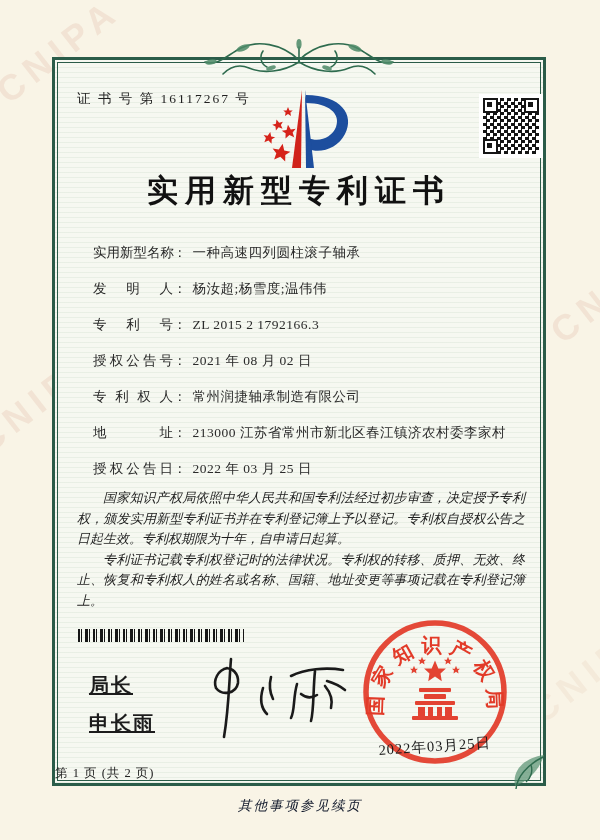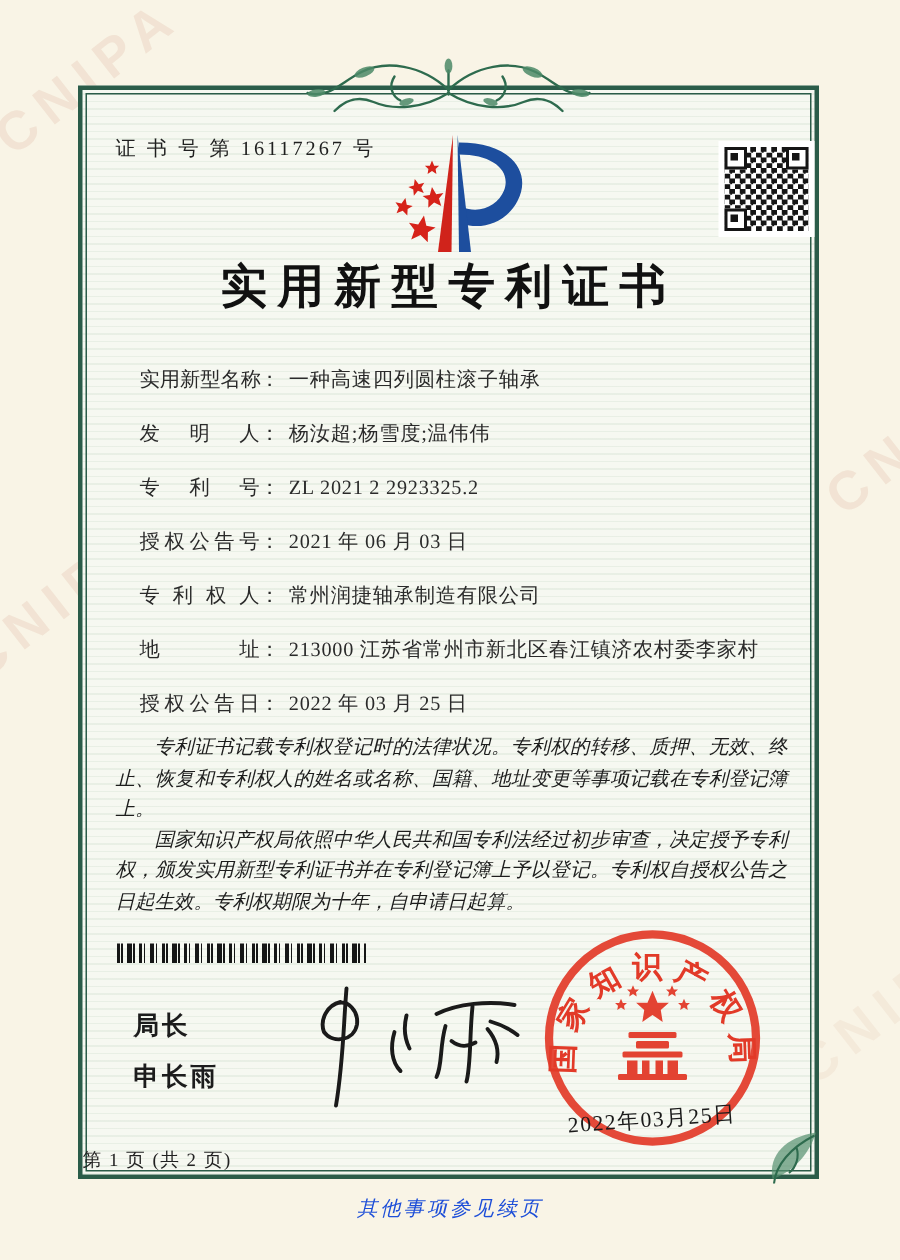--- a/index.html
+++ b/index.html
@@ -54,28 +54,28 @@
     font-size:13px;line-height:20.5px;text-align:justify;
     font-style:italic;color:#1d1d1d;
   }
   .body-text p{margin:0;text-indent:2em;}
   
   .barcode{
     position:absolute;left:23px;top:569px;width:166px;height:13px;
     background:repeating-linear-gradient(90deg,#161616 0 2px,transparent 2px 3px,#161616 3px 4px,transparent 4px 7px,#161616 7px 10px,transparent 10px 11px,#161616 11px 12px,transparent 12px 15px);
   }
   .director{position:absolute;left:34px;top:612px;font-family:"Liberation Sans","DejaVu Sans",sans-serif;
-    font-weight:bold;font-size:17px;color:#1c1c1c;}
+    font-weight:bold;font-size:20px;color:#1c1c1c;text-decoration:underline;}
   .director div{margin-bottom:11px;letter-spacing:2px;}
   .signature{position:absolute;left:132px;top:592px;}
   .seal{position:absolute;left:301px;top:556px;}
   .page-num{position:absolute;left:0;right:0;top:705px;font-size:12.5px;letter-spacing:1px;color:#222;}
   .footer-note{
     position:absolute;left:0;right:0;top:797px;text-align:center;
-    font-size:13.5px;font-style:italic;letter-spacing:2px;color:#1d4ed8;
+    font-size:13.5px;font-style:italic;letter-spacing:2px;color:#0f172a;
   }
 </style>
 </head>
 <body>
 
 <span class="wm" style="left:-14px;top:30px">CNIPA</span>
 <span class="wm" style="left:-34px;top:380px">CNIPA</span>
 <span class="wm faint" style="left:268px;top:150px">CNIPA</span>
 <span class="wm faint" style="left:330px;top:280px">CNIPA</span>
 <span class="wm" style="left:540px;top:270px">CNIPA</span>
@@ -152,39 +152,39 @@
   <div class="title">实用新型专利证书</div>
 
   <div class="fields">
     <div class="frow">
       <span class="flabel">实用新型名称</span><span class="fcolon">：</span><span class="fvalue">一种高速四列圆柱滚子轴承</span>
     </div>
     <div class="frow">
       <span class="flabel">发明人</span><span class="fcolon">：</span><span class="fvalue">杨汝超;杨雪度;温伟伟</span>
     </div>
     <div class="frow">
-      <span class="flabel">专利号</span><span class="fcolon">：</span><span class="fvalue">ZL 2021 2 2923325.2</span>
-    </div>
-    <div class="frow">
-      <span class="flabel">授权公告号</span><span class="fcolon">：</span><span class="fvalue">2021 年 06 月 03 日</span>
+      <span class="flabel">专利号</span><span class="fcolon">：</span><span class="fvalue">ZL 2015 2 1792166.3</span>
+    </div>
+    <div class="frow">
+      <span class="flabel">授权公告号</span><span class="fcolon">：</span><span class="fvalue">2021 年 08 月 02 日</span>
     </div>
     <div class="frow">
       <span class="flabel">专利权人</span><span class="fcolon">：</span><span class="fvalue">常州润捷轴承制造有限公司</span>
     </div>
     <div class="frow">
       <span class="flabel">地址</span><span class="fcolon">：</span><span class="fvalue">213000 江苏省常州市新北区春江镇济农村委李家村</span>
     </div>
     <div class="frow">
       <span class="flabel">授权公告日</span><span class="fcolon">：</span><span class="fvalue">2022 年 03 月 25 日</span>
     </div>
   </div>
 
   <div class="body-text">
+    <p>国家知识产权局依照中华人民共和国专利法经过初步审查，决定授予专利权，颁发实用新型专利证书并在专利登记簿上予以登记。专利权自授权公告之日起生效。专利权期限为十年，自申请日起算。</p>
     <p>专利证书记载专利权登记时的法律状况。专利权的转移、质押、无效、终止、恢复和专利权人的姓名或名称、国籍、地址变更等事项记载在专利登记簿上。</p>
-    <p>国家知识产权局依照中华人民共和国专利法经过初步审查，决定授予专利权，颁发实用新型专利证书并在专利登记簿上予以登记。专利权自授权公告之日起生效。专利权期限为十年，自申请日起算。</p>
   </div>
 
   <div class="barcode"></div>
 
   <div class="director">
     <div>局长</div>
     <div>申长雨</div>
   </div>
 
   <svg class="signature" width="175" height="92" viewBox="0 0 175 92">

